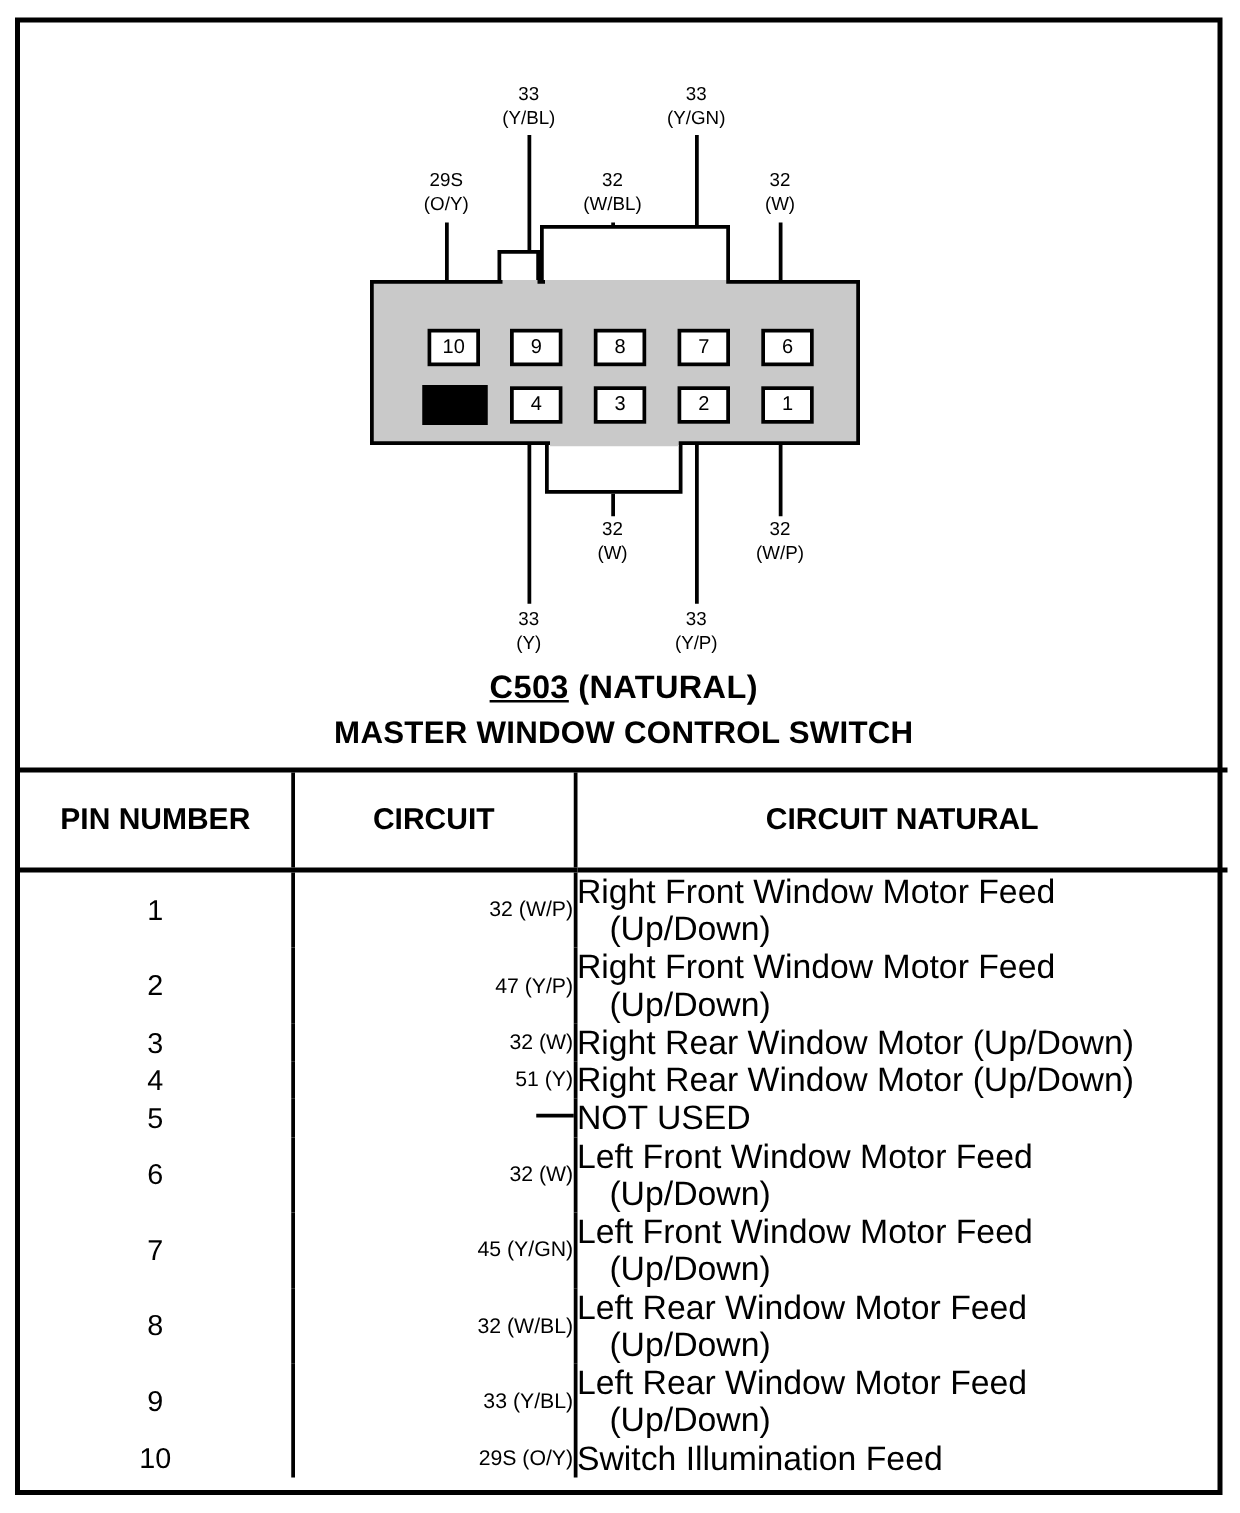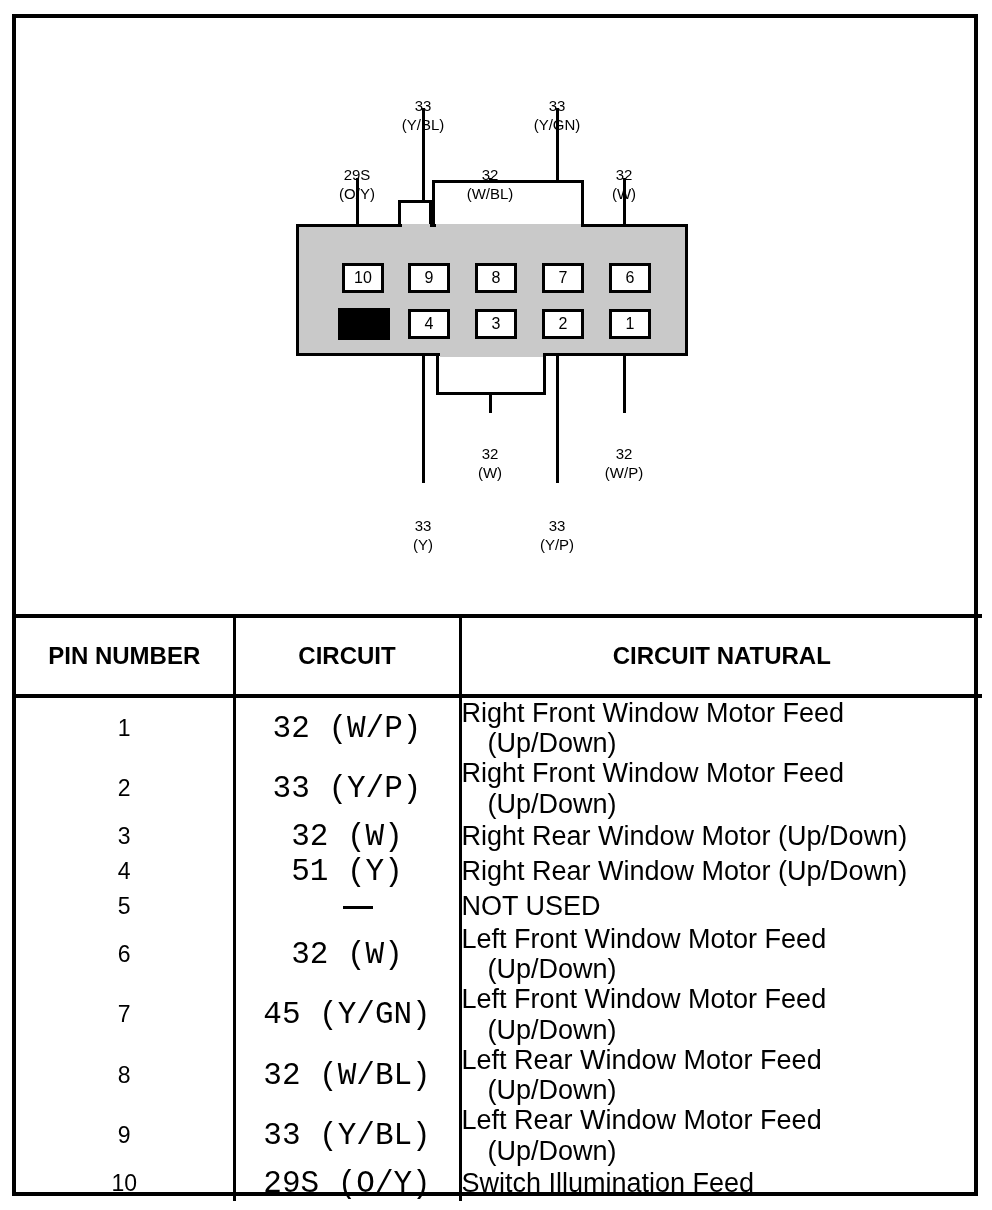--- a/index.html
+++ b/index.html
@@ -101,21 +101,20 @@
     background: #000000;
     width: 3px;
   }
   .lbl {
     position: absolute;
     font-size: 15px;
     line-height: 19px;
     text-align: center;
     width: 90px;
     font-family: "Liberation Sans", sans-serif;
-    margin-top: 30px;
   }
 
   .caption1 {
     position: absolute;
     top: 516px;
     left: 0;
     width: 966px;
     text-align: center;
     font-size: 26px;
     font-weight: bold;
@@ -168,24 +167,23 @@
   col.c1 { width: 218px; }
   col.c2 { width: 226px; }
   col.c3 { width: 522px; }
 
   td.pinnum {
     text-align: center;
     font-size: 23px;
     padding: 1px 0;
   }
   td.circuit {
-    text-align: center;
-    font-size: 31px;
+    text-align: right;
+    font-size: 17px;
     padding: 1px 0 1px 24px;
-    font-family: Liberation Mono, monospace;
   }
   td.func {
     text-align: left;
     font-size: 27px;
     padding: 1px 0 1px 20px;
     line-height: 1.12;
   }
   td.func .sub {
     display: block;
     padding-left: 26px;
@@ -270,20 +268,25 @@
       </div>
       <div class="lbl" style="left:496px; top:468px;">
         <span>33</span><br>
         <span>(Y/P)</span>
       </div>
       <div class="lbl" style="left:563px; top:396px;">
         <span>32</span><br>
         <span>(W/P)</span>
       </div>
 
+      <div class="caption1">
+        <span class="ul">C503</span>
+        <span>(NATURAL)</span>
+      </div>
+      <div class="caption2">MASTER WINDOW CONTROL SWITCH</div>
     </div>
 
     <div class="tbl-wrap">
       <table class="pintable">
         <colgroup>
             <col class="c1">
             <col class="c2">
             <col class="c3">
           </colgroup>
         <thead>
@@ -297,21 +300,21 @@
           <tr>
             <td class="pinnum">1</td>
             <td class="circuit">32 (W/P)</td>
             <td class="func">
               <span>Right Front Window Motor Feed</span>
               <span class="sub">(Up/Down)</span>
             </td>
           </tr>
           <tr>
             <td class="pinnum">2</td>
-            <td class="circuit">33 (Y/P)</td>
+            <td class="circuit">47 (Y/P)</td>
             <td class="func">
               <span>Right Front Window Motor Feed</span>
               <span class="sub">(Up/Down)</span>
             </td>
           </tr>
           <tr>
             <td class="pinnum">3</td>
             <td class="circuit">32 (W)</td>
             <td class="func">
               <span>Right Rear Window Motor (Up/Down)</span>

